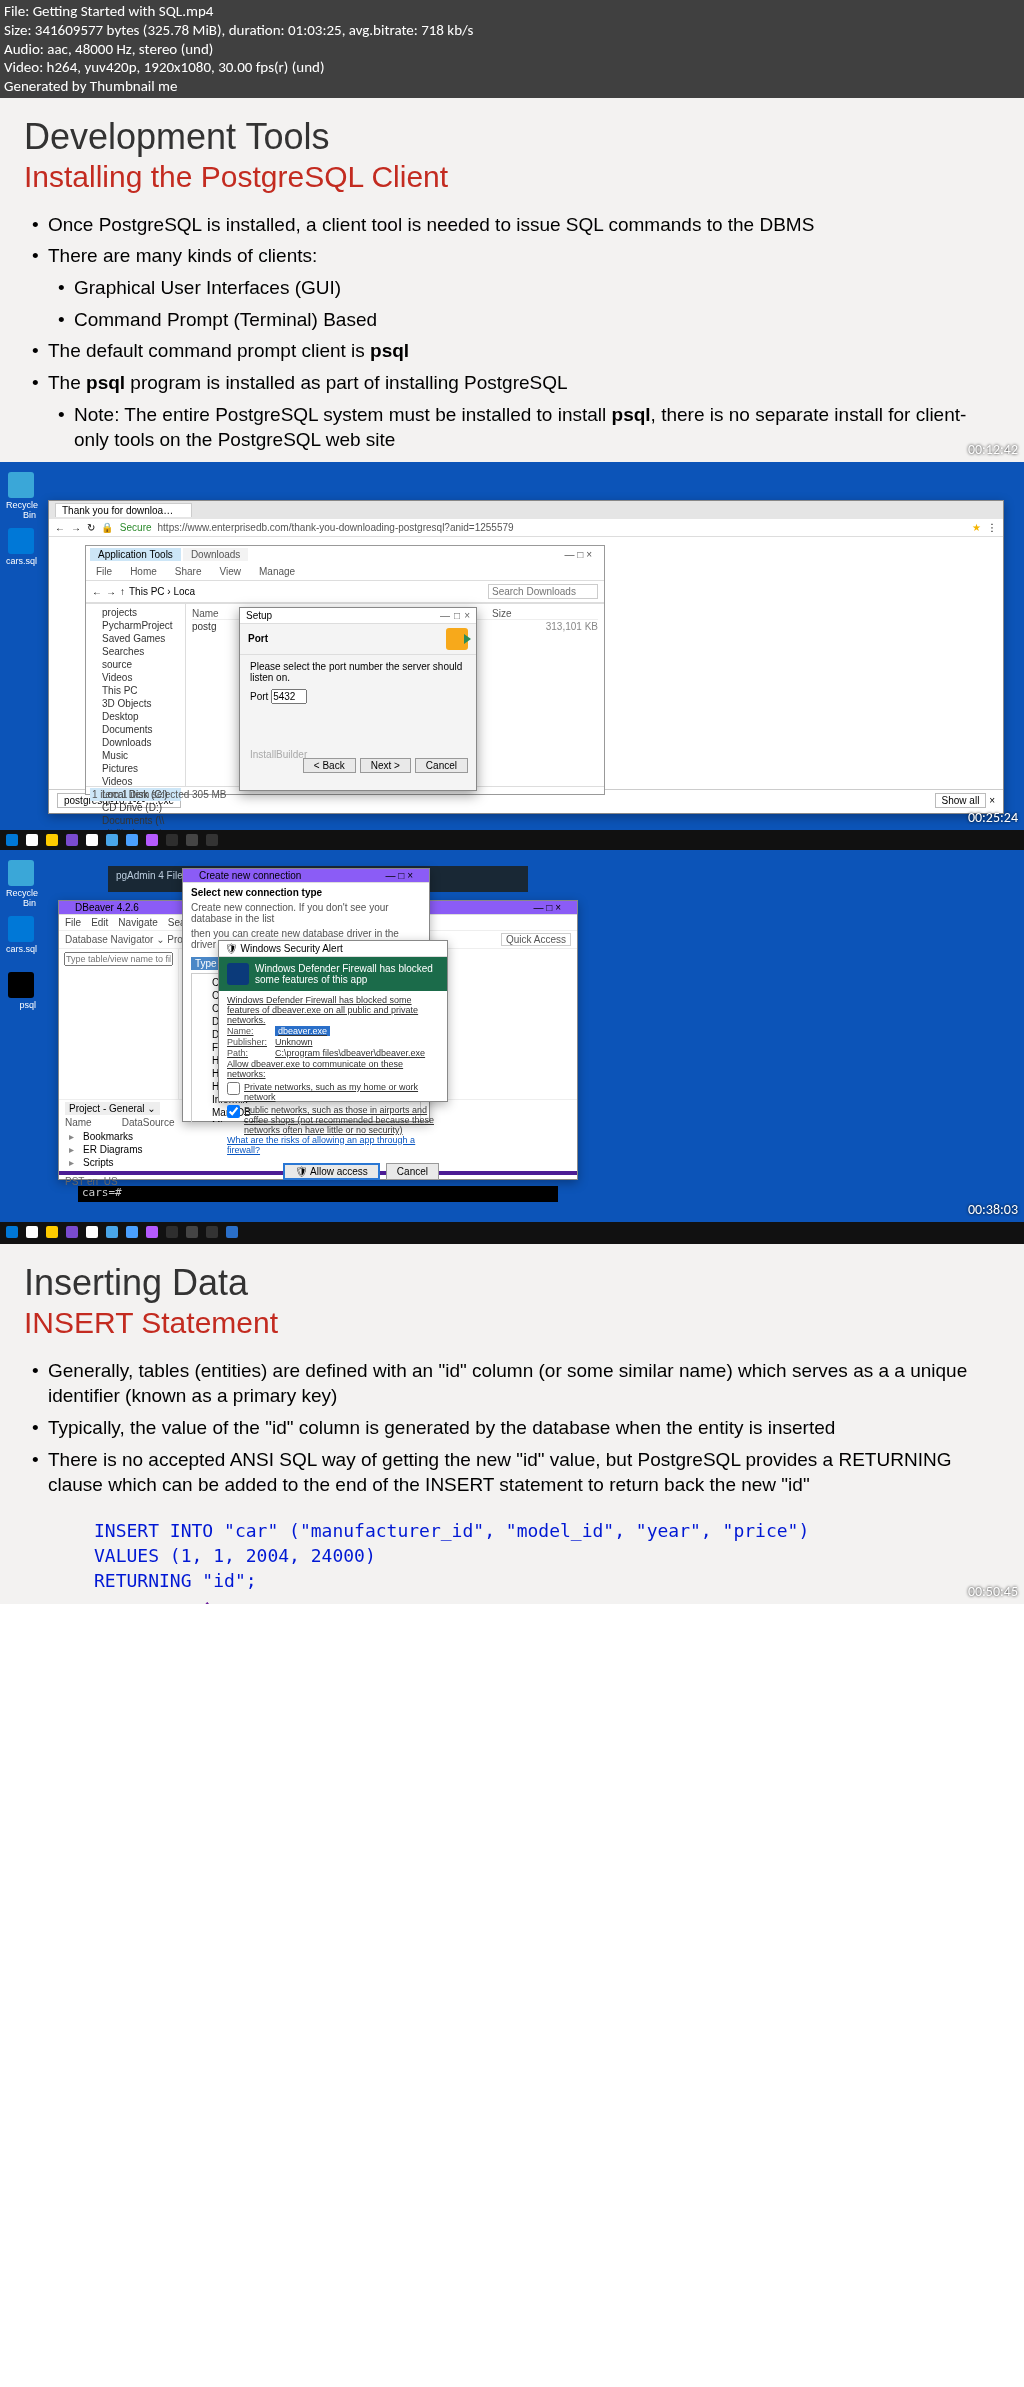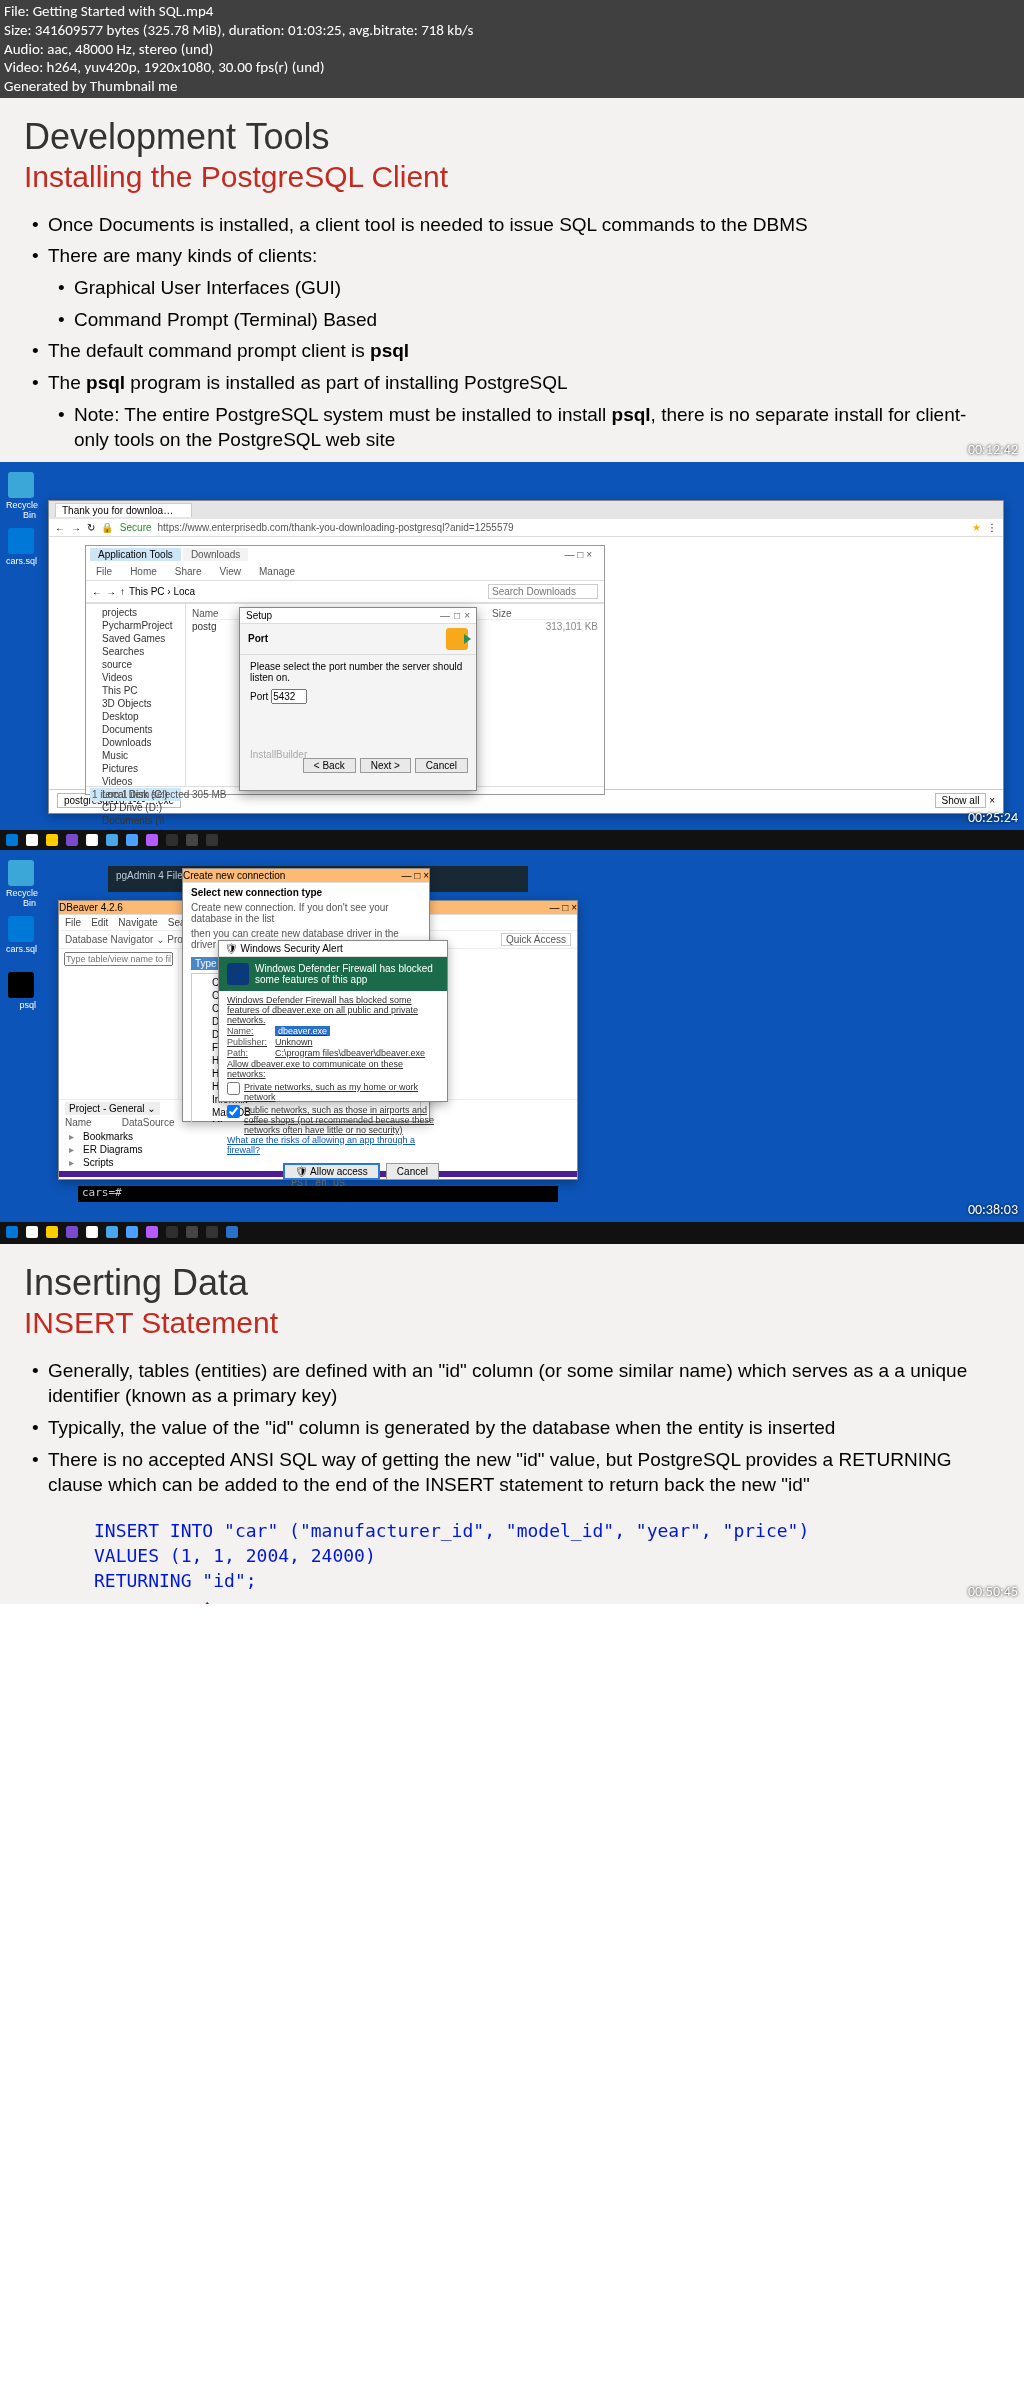--- a/index.html
+++ b/index.html
@@ -65,34 +65,34 @@
   .br-dl .chip { border:1px solid #bbb; padding:1px 6px; }
   
   #shot2 { height: 392px; }
   .taskbar { position:absolute; left:0; right:0; height:20px; background:#111; display:flex; align-items:center; gap:8px; padding:0 6px; }
   .taskbar.top { top:0; }
   .taskbar .ic2 { width:12px; height:12px; border-radius:2px; }
   .tb-win{background:#0078d7;} .tb-o{background:#fff;border-radius:50%;} .tb-f{background:#ffcc00;} .tb-e{background:#7a4bcf;} .tb-b{background:#fff;} .tb-c{background:#49a6e9;} .tb-v{background:#4aa0ff;} .tb-z{background:#b55aff;} .tb-g{background:#2e2e2e;} .tb-x1{background:#444;} .tb-x2{background:#333;}
   #shot2 .desktop-icon.t3 .ic{background:#000;}
   .pg-win { position:absolute; left:108px; top:36px; width:420px; height:26px; background:#192835; color:#bcd; font-size:10px; padding:4px 8px; }
   .app-win { position:absolute; background:#fff; border:1px solid #888; box-shadow:0 3px 10px rgba(0,0,0,0.3); font-size:10px; }
-  .app-ttl { background:#fdba74; border-bottom:1px solid #ddd; padding:1px 0; display:flex; justify-content:space-between; }
+  .app-ttl { background:#8b5cf6; border-bottom:1px solid #ddd; padding:1px 16px; display:flex; justify-content:space-between; }
   .db-win { left:58px; top:70px; width:520px; height:280px; }
   .db-menu { padding:2px 6px; color:#444; display:flex; gap:10px; border-bottom:1px solid #eee;}
   .db-tb { padding:2px 6px; display:flex; gap:6px; align-items:center; color:#555; border-bottom:1px solid #eee;}
   .db-body { display:flex; height:150px; }
   .db-left{ width:120px; border-right:1px solid #eee; padding:3px 5px;}
   .db-left input{ width:100%; font-size:9px;}
   .db-right{ flex:1; }
   .db-proj { border-top:1px solid #eee; padding:2px 6px; }
   .db-proj .tabhdr{background:#eee;padding:1px 4px;display:inline-block;}
   .db-proj ul{list-style:none;padding-left:4px;margin-top:2px;}
   .db-proj li{padding:1px 0 1px 14px;position:relative;}
   .db-proj li::before{content:"▸";position:absolute;left:0;color:#888;}
-  .db-status{border-top:6px solid #4c1d95;padding:1px 6px;text-align:center;color:#666;font-family:Liberation Mono, monospace;}
+  .db-status{border-top:4px solid #4c1d95;padding:1px 6px;text-align:left;color:#666;}
   .conn-dlg { left:182px; top:38px; width:248px; height:254px; z-index:2; }
   .conn-dlg .hdr3{padding:4px 8px;font-weight:700;}
   .conn-dlg .sub{padding:0 8px 4px 8px;color:#555;}
   .conn-filter{margin:3px 8px;padding:1px 4px;background:#4a87c7;color:#fff;}
   .conn-list{margin:0 8px;border:1px solid #ccc;height:150px;overflow:hidden;padding:2px 4px;}
   .conn-list div{padding:1px 0 1px 16px;}
   .fw-dlg { left:218px; top:110px; width:230px; height:162px; z-index:3; }
   .fw-dlg .fw-ttl{background:#fff;padding:2px 6px;border-bottom:1px solid #ddd;}
   .fw-hdr{display:flex;gap:6px;padding:6px 8px;align-items:flex-start;background:#1b6b4a;color:#fff;}
   .fw-hdr .shield{width:22px;height:22px;background:#0b3a7a;border-radius:3px;flex:0 0 auto;}
@@ -113,21 +113,21 @@
   <div>Size: 341609577 bytes (325.78 MiB), duration: 01:03:25, avg.bitrate: 718 kb/s</div>
   <div>Audio: aac, 48000 Hz, stereo (und)</div>
   <div>Video: h264, yuv420p, 1920x1080, 30.00 fps(r) (und)</div>
   <div>Generated by Thumbnail me</div>
 </div>
 
 <div class="slide" style="height:364px;">
   <h1>Development Tools</h1>
   <h2>Installing the PostgreSQL Client</h2>
   <ul>
-    <li><span>Once Documents is installed, a client tool is needed to issue SQL commands to the DBMS</span></li>
+    <li><span>Once PostgreSQL is installed, a client tool is needed to issue SQL commands to the DBMS</span></li>
     <li><span>There are many kinds of clients:</span>
       <ul>
         <li>Graphical User Interfaces (GUI)</li>
         <li>Command Prompt (Terminal) Based</li>
       </ul>
     </li>
     <li><span>The default command prompt client is </span><b>psql</b></li>
     <li><span>The </span><b>psql</b><span> program is installed as part of installing PostgreSQL</span>
       <ul>
         <li><span>Note: The entire PostgreSQL system must be installed to install </span><b>psql</b><span>, there is no separate install for client-only tools on the PostgreSQL web site</span></li>

